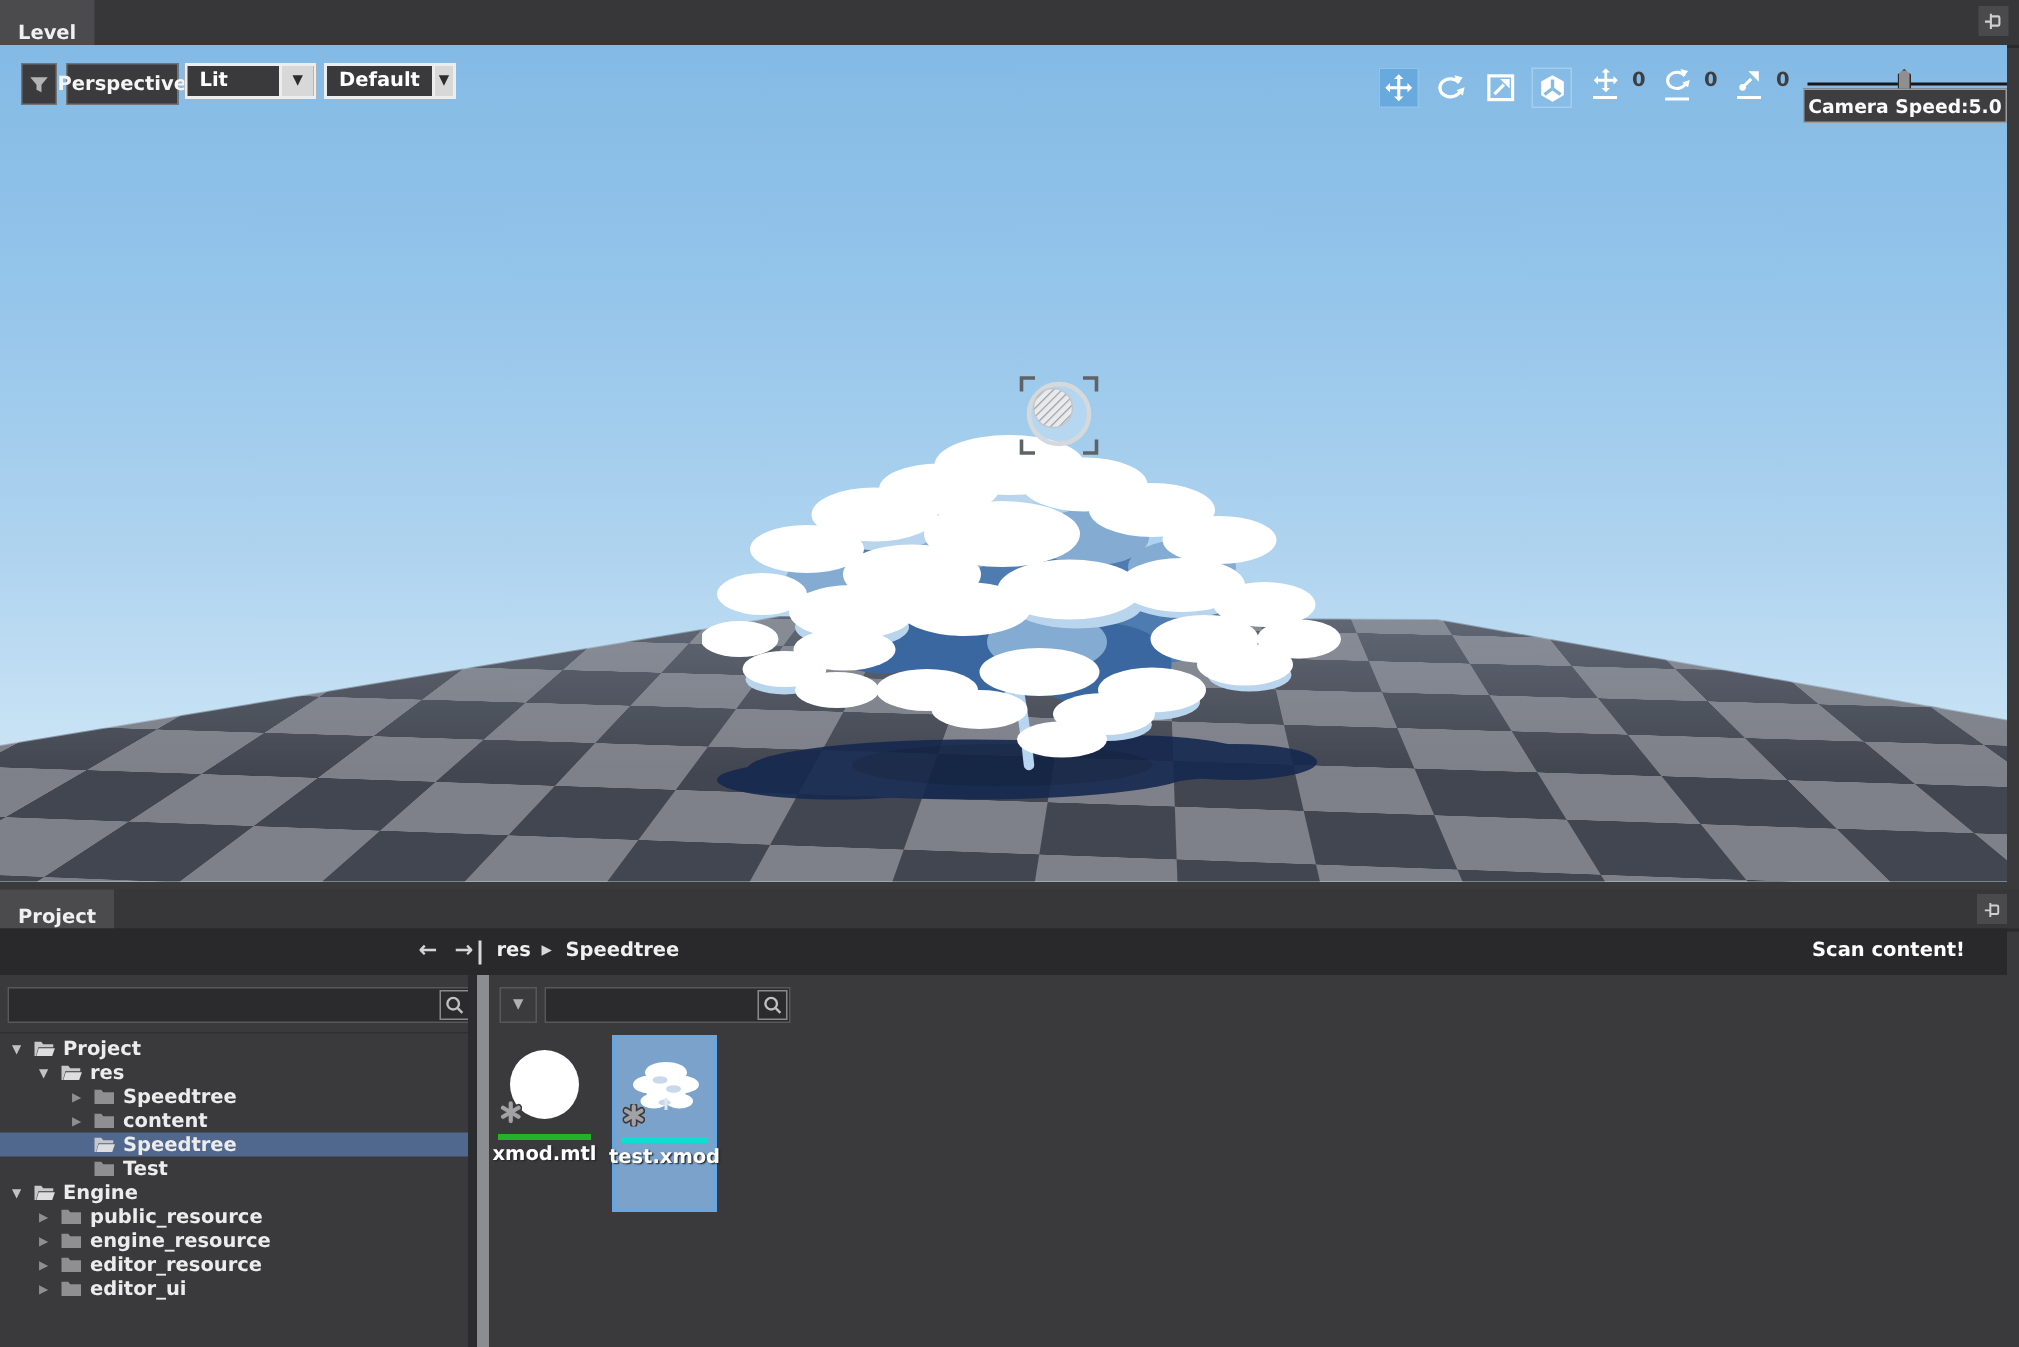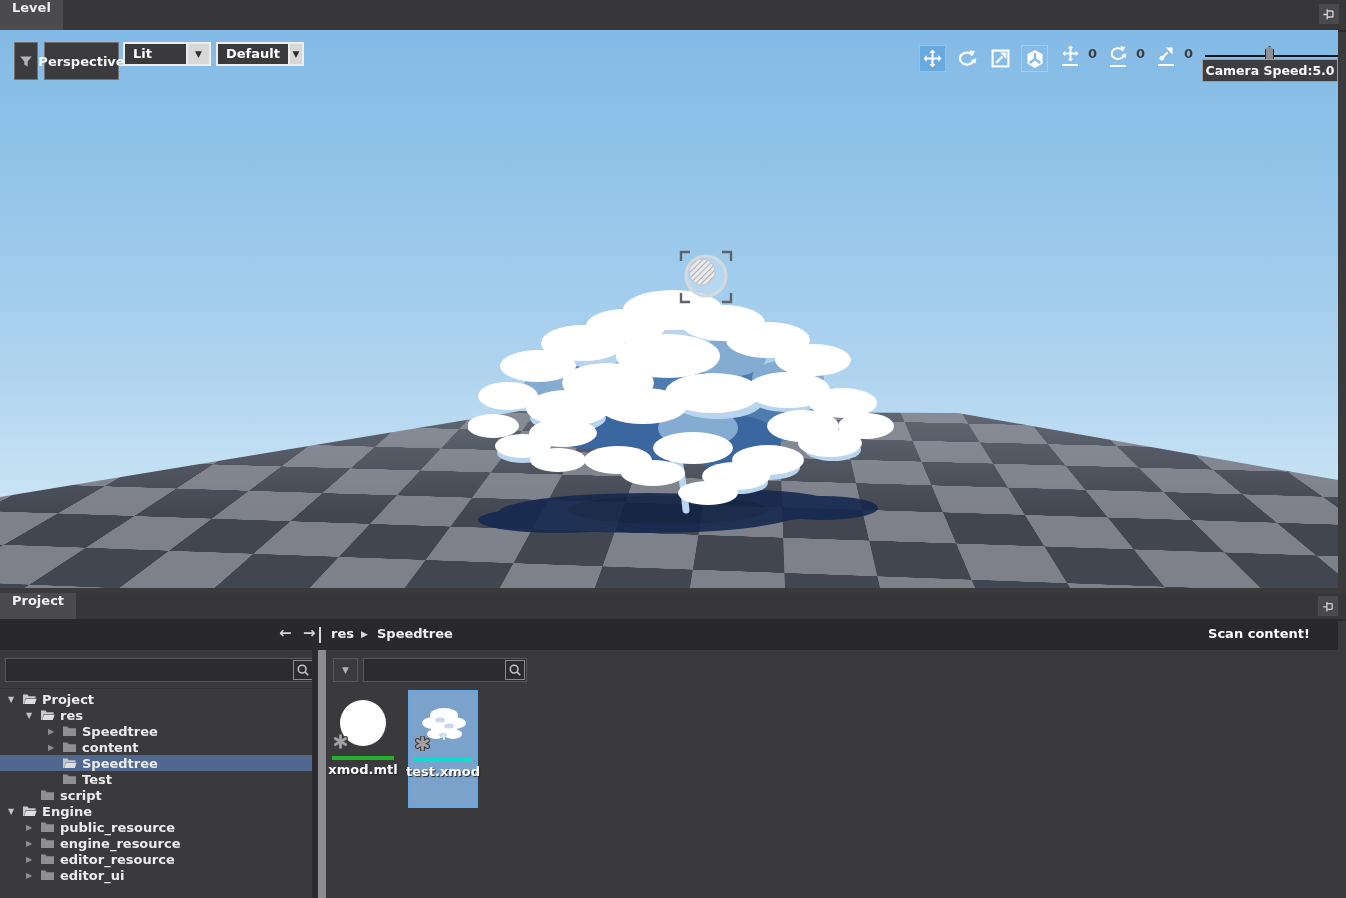--- a/index.html
+++ b/index.html
@@ -3,39 +3,39 @@
 <meta charset="utf-8">
 <style>
   html,body{margin:0;padding:0;background:#2b2b2d;}
   .app{position:relative;width:1346px;height:898px;background:#3a3a3c;overflow:hidden;
        font-family:"DejaVu Sans","Liberation Sans",sans-serif;font-weight:bold;color:#ececec;}
   .abs{position:absolute;}
 
   
   .tabbar{position:absolute;left:0;width:1346px;background:#37373a;border-bottom:2px solid #2a2a2c;}
   .tab{position:absolute;left:0;top:0;height:100%;padding:0 12px;background:#4b4b4e;
-       color:#f0f0f0;font-size:13px;display:flex;align-items:flex-start;}
+       color:#f0f0f0;font-size:13px;display:flex;align-items:flex-end;}
   .pinbtn{position:absolute;width:20px;height:20px;background:#4a4a4d;display:flex;
           align-items:center;justify-content:center;}
 
   
   .viewport{position:absolute;left:0;top:30px;width:1338px;height:558px;overflow:hidden;
             background:linear-gradient(180deg,#83bae5 0%,#95c5ea 30%,#aed3ef 60%,#cbe4f5 85%,#d9ecf8 100%);}
   .floor-clip{position:absolute;left:0;top:0;width:1338px;height:558px;
               clip-path:polygon(0px 467px,520px 381px,958px 383px,1338px 450px,1338px 558px,0px 558px);}
   .checker{position:absolute;left:50%;margin-left:-2400px;bottom:-130px;width:4800px;height:1800px;
            transform-origin:50% 100%;
            transform:perspective(950px) rotateX(57deg) rotateZ(5deg);
            background-image:conic-gradient(#424650 0 25%,#7e8189 0 50%,#424650 0 75%,#7e8189 0);
            background-size:240px 240px;}
   .haze{position:absolute;left:0;top:378px;width:100%;height:110px;
         background:linear-gradient(180deg,rgba(150,160,175,.38),rgba(150,160,175,0));}
 
   
-  .vbtn{position:absolute;height:38px;background:#3b3b3e;border:1px solid #737376;
+  .vbtn{position:absolute;height:28px;background:#3b3b3e;border:1px solid #737376;
         color:#f5f5f5;font-size:13px;font-weight:bold;display:flex;align-items:center;
         justify-content:center;box-sizing:border-box;}
   .vselect{position:absolute;height:24px;display:flex;border:2px solid #ededed;background:#3a3a3d;box-sizing:border-box;}
   .vselect .lbl{flex:1;color:#fff;font-size:13px;line-height:20px;padding:0 8px;}
   .vselect .dd{width:21px;background:#d8d8d8;border-left:2px solid #ededed;display:flex;
                align-items:center;justify-content:center;color:#2d2d2f;font-size:9px;}
   .toolbtn{position:absolute;width:27px;height:27px;display:flex;align-items:center;justify-content:center;box-sizing:border-box;}
   .tool-active{background:#68aadd;border:1px solid #8ec3ea;}
   .tool-outline{border:1px solid #a5cdee;}
   .snapgrp{position:absolute;top:15px;width:24px;display:flex;flex-direction:column;align-items:center;}
@@ -367,27 +367,20 @@
         </svg>
       <span>Speedtree</span>
     </div>
     <div class="trow d2">
       <span class="arr"></span>
       <svg class="ficon" width="15" height="12" viewBox="0 0 15 12">
           <path d="M1,1.5 h4.5 l1.3,1.7 H14 V11 H1 Z" fill="#8f8f92"></path>
         </svg>
       <span>Test</span>
     </div>
-    <div class="trow d1">
-      <span class="arr"></span>
-      <svg class="ficon" width="15" height="12" viewBox="0 0 15 12">
-          <path d="M1,1.5 h4.5 l1.3,1.7 H14 V11 H1 Z" fill="#8f8f92"></path>
-        </svg>
-      <span>script</span>
-    </div>
     <div class="trow d0">
       <span class="arr exp">▼</span>
       <svg class="ficon" width="15" height="12" viewBox="0 0 15 12">
           <path d="M1,1.5 h4.5 l1.3,1.7 h6.7 v2 H3.6 L2,11 H1 Z" fill="#c8c8ca"></path>
           <path d="M3.8,5.8 H14.6 L12.8,11 H2.2 Z" fill="#dedee0"></path>
         </svg>
       <span>Engine</span>
     </div>
     <div class="trow d1">
       <span class="arr col">▶</span>

